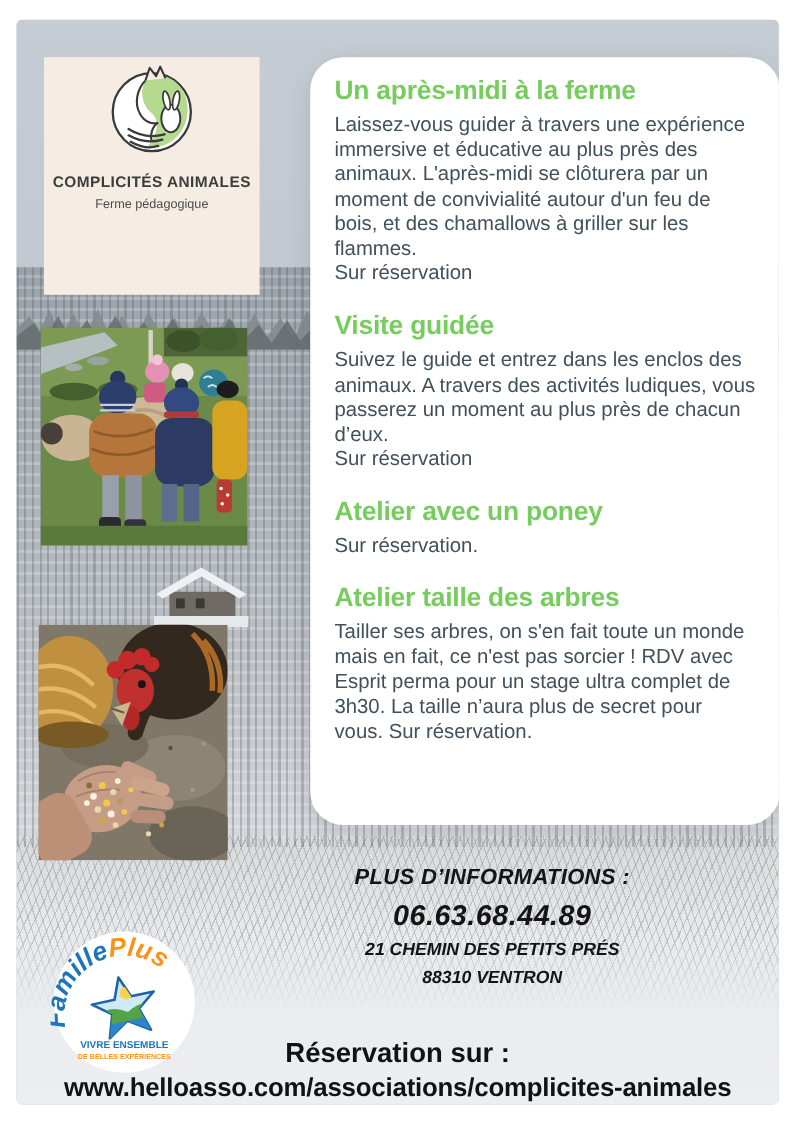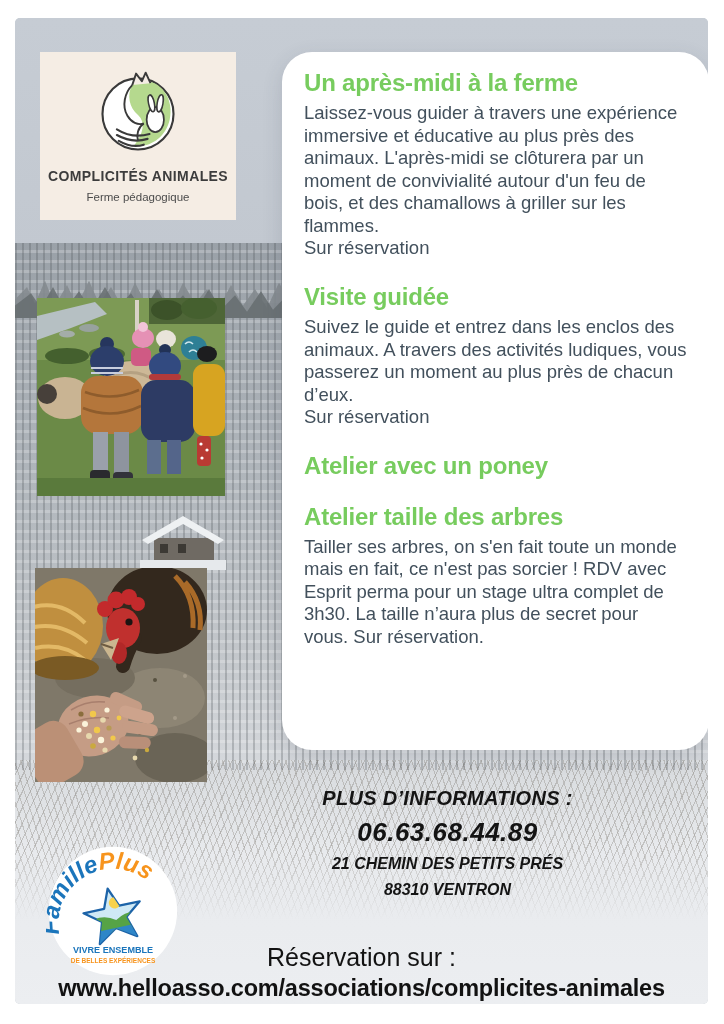--- a/index.html
+++ b/index.html
@@ -21,22 +21,22 @@
       background:linear-gradient(#d9dcdf, #e8eaed 35%, #eceef1 100%); }
   .bushes { position:absolute; left:0; top:742px; width:100%; height:160px; opacity:.55;
       background:
         repeating-linear-gradient(72deg, rgba(110,102,90,.5) 0 1px, rgba(0,0,0,0) 1px 6px),
         repeating-linear-gradient(-64deg, rgba(84,78,68,.45) 0 1px, rgba(0,0,0,0) 1px 7px);
       -webkit-mask-image:linear-gradient(#000 55%, rgba(0,0,0,0)); mask-image:linear-gradient(#000 55%, rgba(0,0,0,0)); }
 
   .chalet { position:absolute; left:125px; top:492px; width:86px; height:60px; }
 
   
-  .logo-card { position:absolute; left:25px; top:34px; width:196px; height:168px; background:#f5ede4;
-      display:flex; flex-direction:column; align-items:center; padding-top:12px; }
+  .logo-card { position:absolute; left:25px; top:34px; width:196px; height:216px; background:#f5ede4;
+      display:flex; flex-direction:column; align-items:center; }
   .logo-card .brand-name { font-size:14px; font-weight:bold; letter-spacing:.4px; color:#3c3c3c; margin-top:4px; }
   .logo-card .brand-tag { font-size:11.5px; color:#4c4c4c; margin-top:7px; }
 
   
   .card { position:absolute; left:223px; top:34px; width:427px; height:698px; background:#ffffff;
       border-radius:30px; padding:17px 22px 16px 22px; box-shadow:0 6px 20px rgba(60,70,90,.16);margin-left:44px; }
   .section { margin-bottom:23px; }
   .section:last-child { margin-bottom:0; }
   .section h2 { font-size:24px; font-weight:800; color:#77cc5e; letter-spacing:-.2px; margin-bottom:5px; }
   .section p { font-size:18.5px; line-height:1.22; color:#42505c; }
@@ -53,21 +53,21 @@
   .contact .phone { font-size:26px; font-weight:800; margin-top:7px; letter-spacing:.5px; }
   .contact .website { font-size:22px; font-weight:800; margin-top:9px; }
   .contact .addr { font-size:16px; font-weight:800; margin-top:6px; line-height:1.25; }
 
   
   .fp-badge { position:absolute; left:31px; top:826px; width:134px; height:134px; }
   .fp-badge svg { display:block; width:100%; height:100%; }
 
   
   .reservation { position:absolute; left:0; top:925px; width:693px; text-align:center; color:#121212; }
-  .reservation .res-label { font-size:25px; font-weight:400; }
+  .reservation .res-label { font-size:25px; font-weight:700; }
   .reservation .res-url { font-size:23.5px; font-weight:800; letter-spacing:-.2px; margin-top:3px;text-align:center; }
 </style>
 </head>
 <body>
 
 <div class="page">
   <div class="flyer">
 
     <div class="bg-sky"></div>
     <div class="bg-forest"></div>
@@ -116,20 +116,21 @@
         <p>Laissez-vous guider à travers une expérience immersive et éducative au plus près des animaux. L'après-midi se clôturera par un moment de convivialité autour d'un feu de bois, et des chamallows à griller sur les flammes.</p>
         <div class="note">Sur réservation</div>
       </div>
       <div class="section">
         <h2>Visite guidée</h2>
         <p>Suivez le guide et entrez dans les enclos des animaux. A travers des activités ludiques, vous passerez un moment au plus près de chacun d’eux.</p>
         <div class="note">Sur réservation</div>
       </div>
       <div class="section">
         <h2>Atelier avec un poney</h2>
+        <div class="note">Sur réservation.</div>
       </div>
       <div class="section">
         <h2>Atelier taille des arbres</h2>
         <p>Tailler ses arbres, on s'en fait toute un monde mais en fait, ce n'est pas sorcier ! RDV avec Esprit perma pour un stage ultra complet de 3h30. La taille n’aura plus de secret pour vous. Sur réservation.</p>
         <div class="note"></div>
       </div>
     </div>
 
     <div class="photo1">
       <svg viewBox="0 0 188 198" aria-hidden="true">

